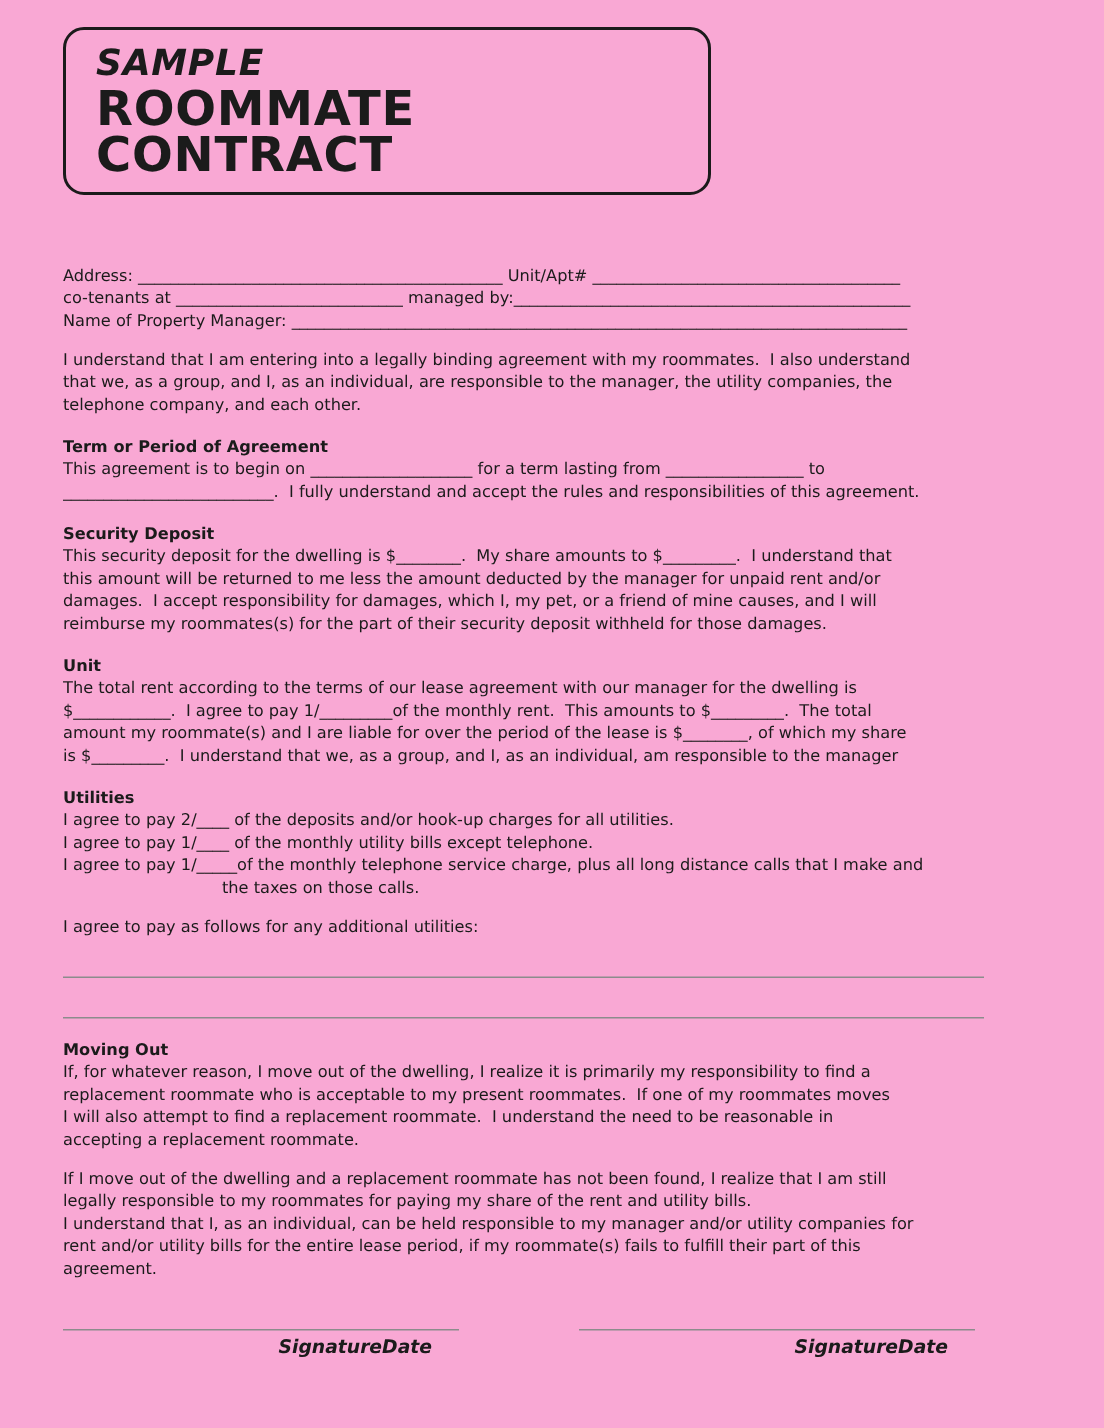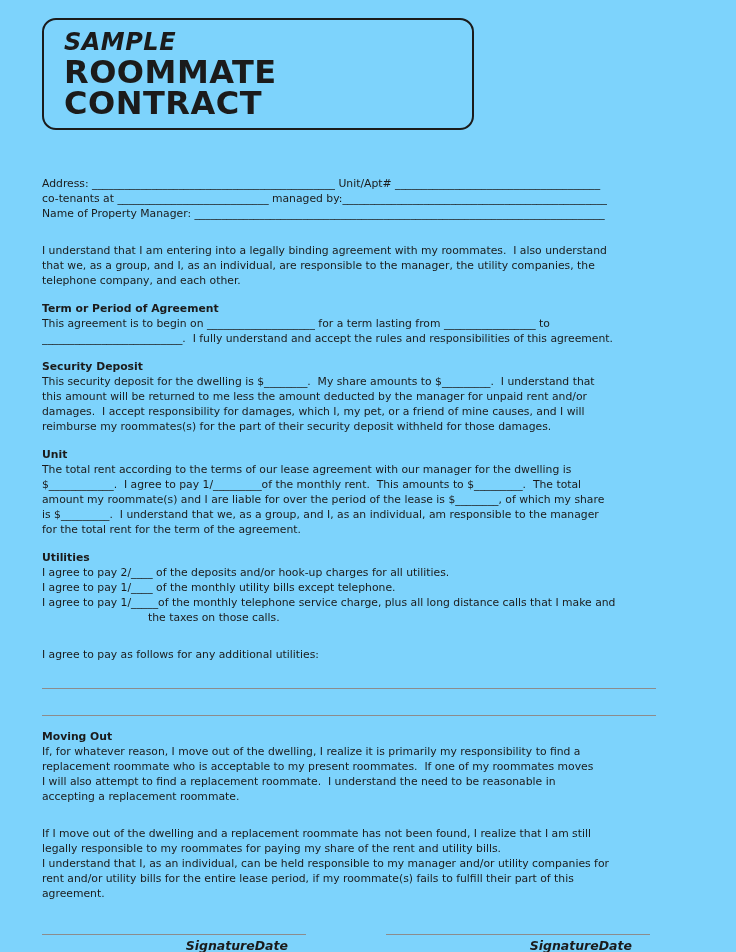--- a/index.html
+++ b/index.html
@@ -1,21 +1,21 @@
 <!DOCTYPE html>
 <html><head>
 <meta charset="utf-8">
 <style>
   html, body { margin: 0; padding: 0; background: #ffffff; }
   .page {
     position: relative;
     width: 736px;
     height: 952px;
     margin: 0 auto;
-    background: #7dd3fc;
+    background: #f9a8d4;
     color: #1b1b1b;
     font-family: "DejaVu Sans", "Liberation Sans", sans-serif;
     font-size: 10.8px;
     line-height: 15px;
     box-sizing: border-box;
     padding: 18px 40px 0 42px;
     overflow: hidden;
   }
   .title-box {
     width: 408px;
@@ -33,21 +33,21 @@
   }
   .title-main {
     font-weight: bold;
     font-size: 32px;
     line-height: 31px;
     letter-spacing: 0.5px;
   }
   .content { width: 614px; }
   .line { white-space: pre; overflow: hidden; }
   .block-lines { margin-top: 0; }
-  .para { margin-top: 22px; }
+  .para { margin-top: 11px; }
   .section { margin-top: 13px; }
   .heading { font-weight: bold; white-space: pre; }
   .rules-block { margin-top: 1px; }
   .rule {
     height: 0;
     border-top: 1.5px solid #8c8c8c;
     margin-top: 26px;
   }
   .sig-row { display: flex; margin-top: 33px; }
   .sig-col { width: 264px; }
@@ -94,21 +94,20 @@
         <div class="line">this amount will be returned to me less the amount deducted by the manager for unpaid rent and/or</div>
         <div class="line">damages.  I accept responsibility for damages, which I, my pet, or a friend of mine causes, and I will</div>
         <div class="line">reimburse my roommates(s) for the part of their security deposit withheld for those damages.</div>
       </div>
       <div class="section">
         <div class="heading">Unit</div>
         <div class="line">The total rent according to the terms of our lease agreement with our manager for the dwelling is</div>
         <div class="line">$____________.  I agree to pay 1/_________of the monthly rent.  This amounts to $_________.  The total</div>
         <div class="line">amount my roommate(s) and I are liable for over the period of the lease is $________, of which my share</div>
         <div class="line">is $_________.  I understand that we, as a group, and I, as an individual, am responsible to the manager</div>
-        <div class="line">for the total rent for the term of the agreement.</div>
       </div>
       <div class="section">
         <div class="heading">Utilities</div>
         <div class="line">I agree to pay 2/____ of the deposits and/or hook-up charges for all utilities.</div>
         <div class="line">I agree to pay 1/____ of the monthly utility bills except telephone.</div>
         <div class="line">I agree to pay 1/_____of the monthly telephone service charge, plus all long distance calls that I make and</div>
         <div class="line" style="padding-left: 106px;">the taxes on those calls.</div>
       </div>
       <div class="para">
         <div class="line">I agree to pay as follows for any additional utilities:</div>

